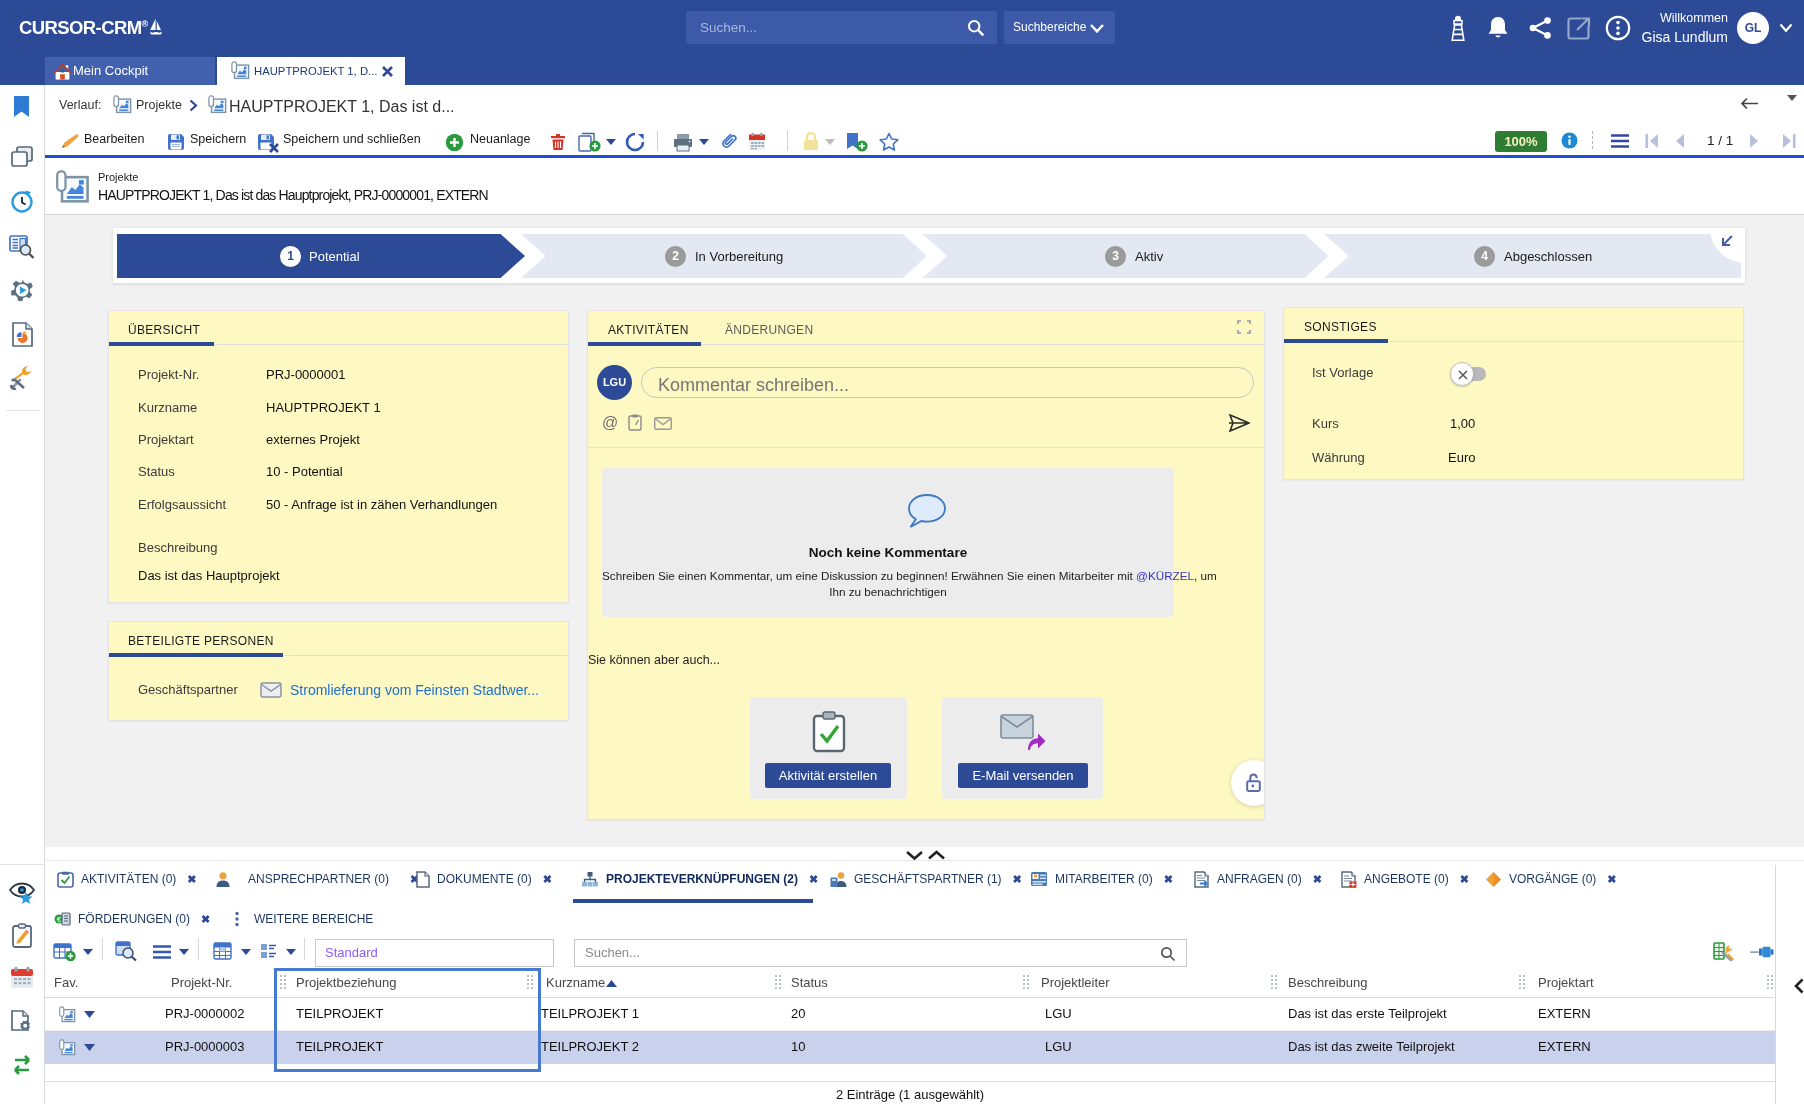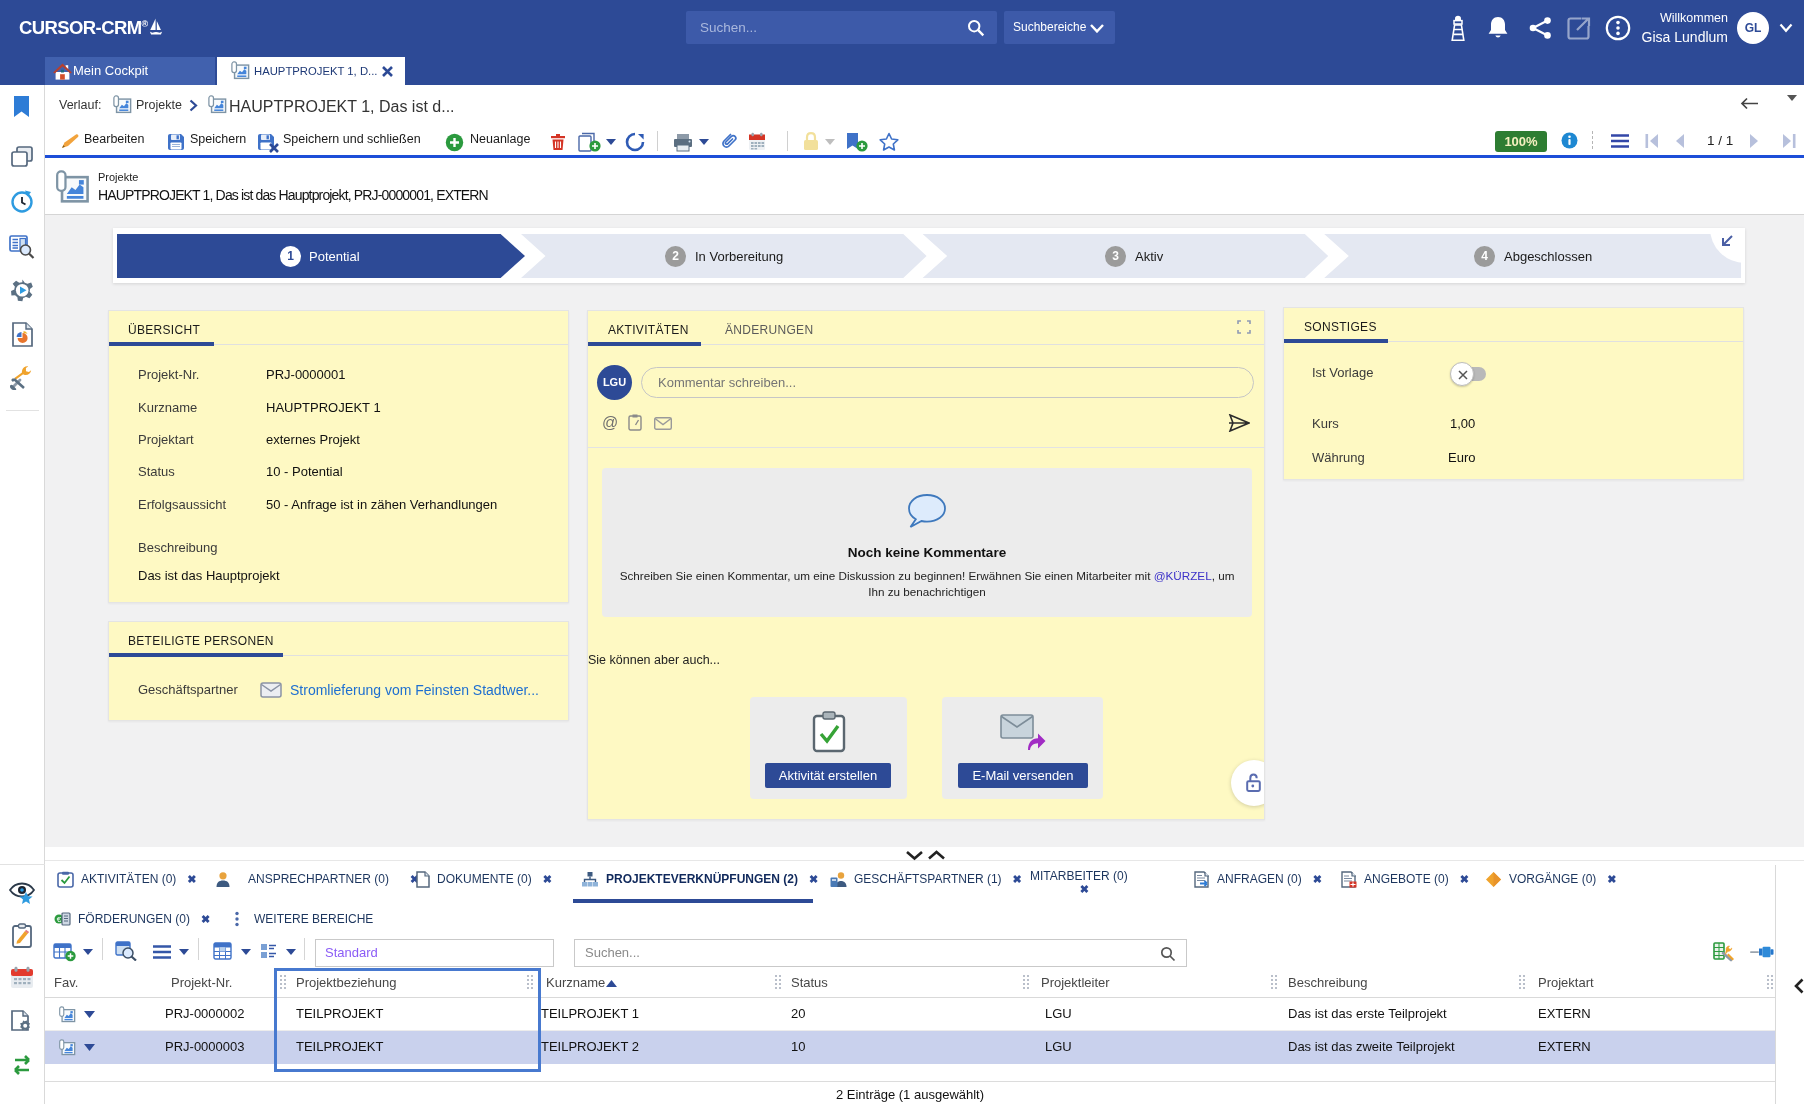--- a/index.html
+++ b/index.html
@@ -414,37 +414,37 @@
 <div class="card" style="left:587px;top:310px;width:678px;height:510px;overflow:hidden;">
   <div class="cardtitle" style="position:absolute;left:20px;top:12px;">AKTIVITÄTEN</div>
   <div class="cardtitle" style="position:absolute;left:137px;top:12px;color:#5a5a5a;">ÄNDERUNGEN</div>
   <div class="abs" style="left:0;top:33px;width:100%;height:1px;background:#e0e0e0;"></div>
   <div class="abs" style="left:0;top:31px;width:113px;height:4px;background:#2d4a96;"></div>
   <svg width="14" height="14" style="position:absolute;left:649px;top:9px;" viewBox="0 0 14 14">
       <path d="M1 4 V1 H4 M10 1 H13 V4 M13 10 V13 H10 M4 13 H1 V10" stroke="#8f9ab5" stroke-width="1.6" fill="none"></path>
     </svg>
   <div class="abs" style="left:9px;top:54px;width:35px;height:35px;border-radius:50%;background:#2d4a96;color:#fff;font-size:11px;font-weight:bold;text-align:center;line-height:35px;">LGU</div>
   <div class="abs" style="left:53px;top:56px;width:613px;height:31px;border:1px solid #c6c6c6;border-radius:16px;">
-    <span style="position:absolute;left:16px;top:7px;font-size:13px;color:#757575;">Kommentar schreiben...</span>
+    <span style="position:absolute;left:16px;top:7px;font-size:18px;color:#757575;">Kommentar schreiben...</span>
   </div>
   <div class="abs" style="left:14px;top:103px;font-size:16px;color:#707070;">@</div>
   <svg width="14" height="17" style="position:absolute;left:40px;top:103px;" viewBox="0 0 14 17">
       <rect x="1" y="2" width="12" height="14" rx="1.5" fill="none" stroke="#8a8a8a" stroke-width="1.4"></rect>
       <rect x="4.5" y="0.5" width="5" height="3" fill="#8a8a8a"></rect>
       <path d="M7.5 11 L10.5 6" stroke="#8a8a8a" stroke-width="1.4"></path>
     </svg>
   <svg width="18" height="13" style="position:absolute;left:66px;top:106px;" viewBox="0 0 18 13">
       <rect x="0.7" y="0.7" width="16.6" height="11.6" rx="1.5" fill="none" stroke="#9a9a9a" stroke-width="1.4"></rect>
       <path d="M1 1.5 L9 7.5 L17 1.5" stroke="#9a9a9a" stroke-width="1.4" fill="none"></path>
     </svg>
   <svg width="22" height="18" style="position:absolute;left:640px;top:103px;" viewBox="0 0 22 18">
       <path d="M1 9 L21 9 M21 9 L2 1 L5 9 L2 17 Z" stroke="#2b2b2b" stroke-width="1.6" fill="none"></path>
     </svg>
   <div class="abs" style="left:0;top:136px;width:100%;height:1px;background:#e3e3e3;"></div>
-  <div class="abs" style="left:14px;top:157px;width:650px;height:149px;background:#ececec;border-radius:4px;">
+  <div class="abs" style="left:14px;top:157px;width:572px;height:149px;background:#ececec;border-radius:4px;">
     <svg width="42" height="38" style="position:absolute;left:303px;top:25px;" viewBox="0 0 42 38">
         <path d="M22 2 C11.5 2 4 8 4 15.5 C4 20 6.5 23.8 10.8 26.2 L5.5 34 L16.5 28 C18.2 28.4 20 28.6 22 28.6 C32.5 28.6 40 22.9 40 15.5 C40 8 32.5 2 22 2 Z" fill="#ddebfc" stroke="#3f79bd" stroke-width="1.8"></path>
       </svg>
     <div style="position:absolute;left:0;top:77px;width:100%;text-align:center;font-size:13.5px;font-weight:bold;color:#111;">Noch keine Kommentare</div>
     <div style="position:absolute;left:0;top:101px;width:100%;text-align:center;font-size:11.7px;color:#222;white-space:nowrap;">Schreiben Sie einen Kommentar, um eine Diskussion zu beginnen! Erwähnen Sie einen Mitarbeiter mit <span style="color:#3b30c8;">@KÜRZEL</span>, um</div>
     <div style="position:absolute;left:0;top:117px;width:100%;text-align:center;font-size:11.7px;color:#222;">Ihn zu benachrichtigen</div>
   </div>
   <div class="abs" style="left:0;top:342px;width:100%;font-size:12.5px;color:#222;">Sie können aber auch...</div>
   <div class="abs" style="left:162px;top:386px;width:157px;height:102px;background:#ececec;border-radius:4px;">
     <svg width="34" height="42" style="position:absolute;left:62px;top:14px;" viewBox="0 0 34 42">
@@ -534,21 +534,21 @@
   <div class="btabf" style="left:785px;top:4px;">
     <svg width="17" height="17" viewBox="0 0 17 17">
         <circle cx="11" cy="4.5" r="3.2" fill="#e8a33d"></circle>
         <path d="M5.5 16 C5.5 12 8 10 11 10 C14 10 16.5 12 16.5 16 Z" fill="#3d5a80"></path>
         <rect x="0.5" y="6.5" width="7" height="9.5" rx="1" fill="#4a7ab5"></rect>
         <rect x="2" y="8" width="4" height="2" fill="#fff" opacity="0.7"></rect>
       </svg>
     <span>GESCHÄFTSPARTNER (1)</span>
       <b class="xx">✖</b>
   </div>
-  <div class="btabf" style="left:985px;top:4px;flex-direction:column;">
+  <div class="btabf" style="left:985px;top:4px;">
     <svg width="18" height="16" viewBox="0 0 18 16">
         <rect x="1" y="1" width="16" height="14" rx="1.5" fill="#4a7ab5"></rect>
         <rect x="2.5" y="3" width="6" height="5" fill="#fff"></rect>
         <circle cx="5.5" cy="5" r="1.8" fill="#e8a33d"></circle>
         <rect x="10" y="3.5" width="6" height="1.6" fill="#cfe0f2"></rect>
         <rect x="10" y="6.5" width="6" height="1.6" fill="#cfe0f2"></rect>
         <rect x="2.5" y="10" width="13.5" height="1.6" fill="#cfe0f2"></rect>
         <rect x="2.5" y="12.5" width="10" height="1.6" fill="#cfe0f2"></rect>
       </svg>
     <span>MITARBEITER (0)</span>

